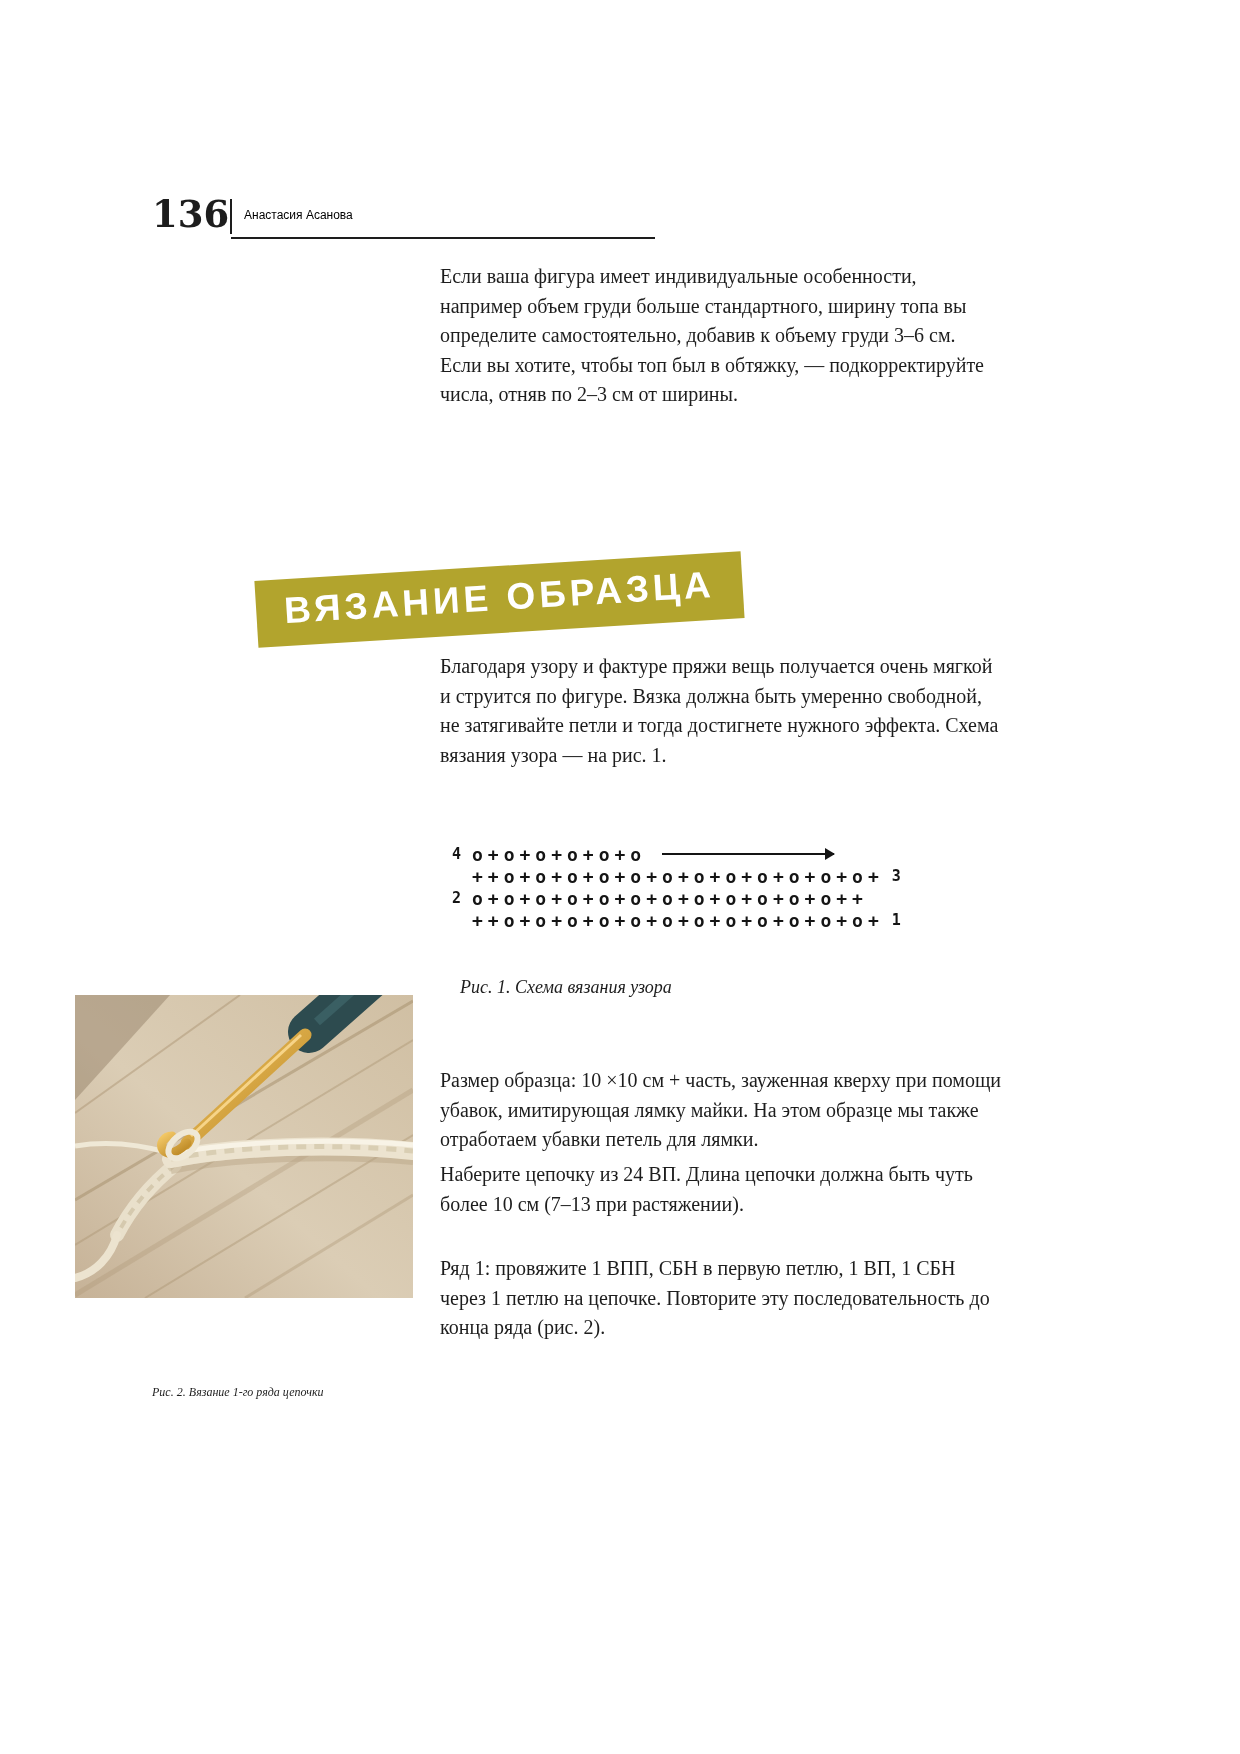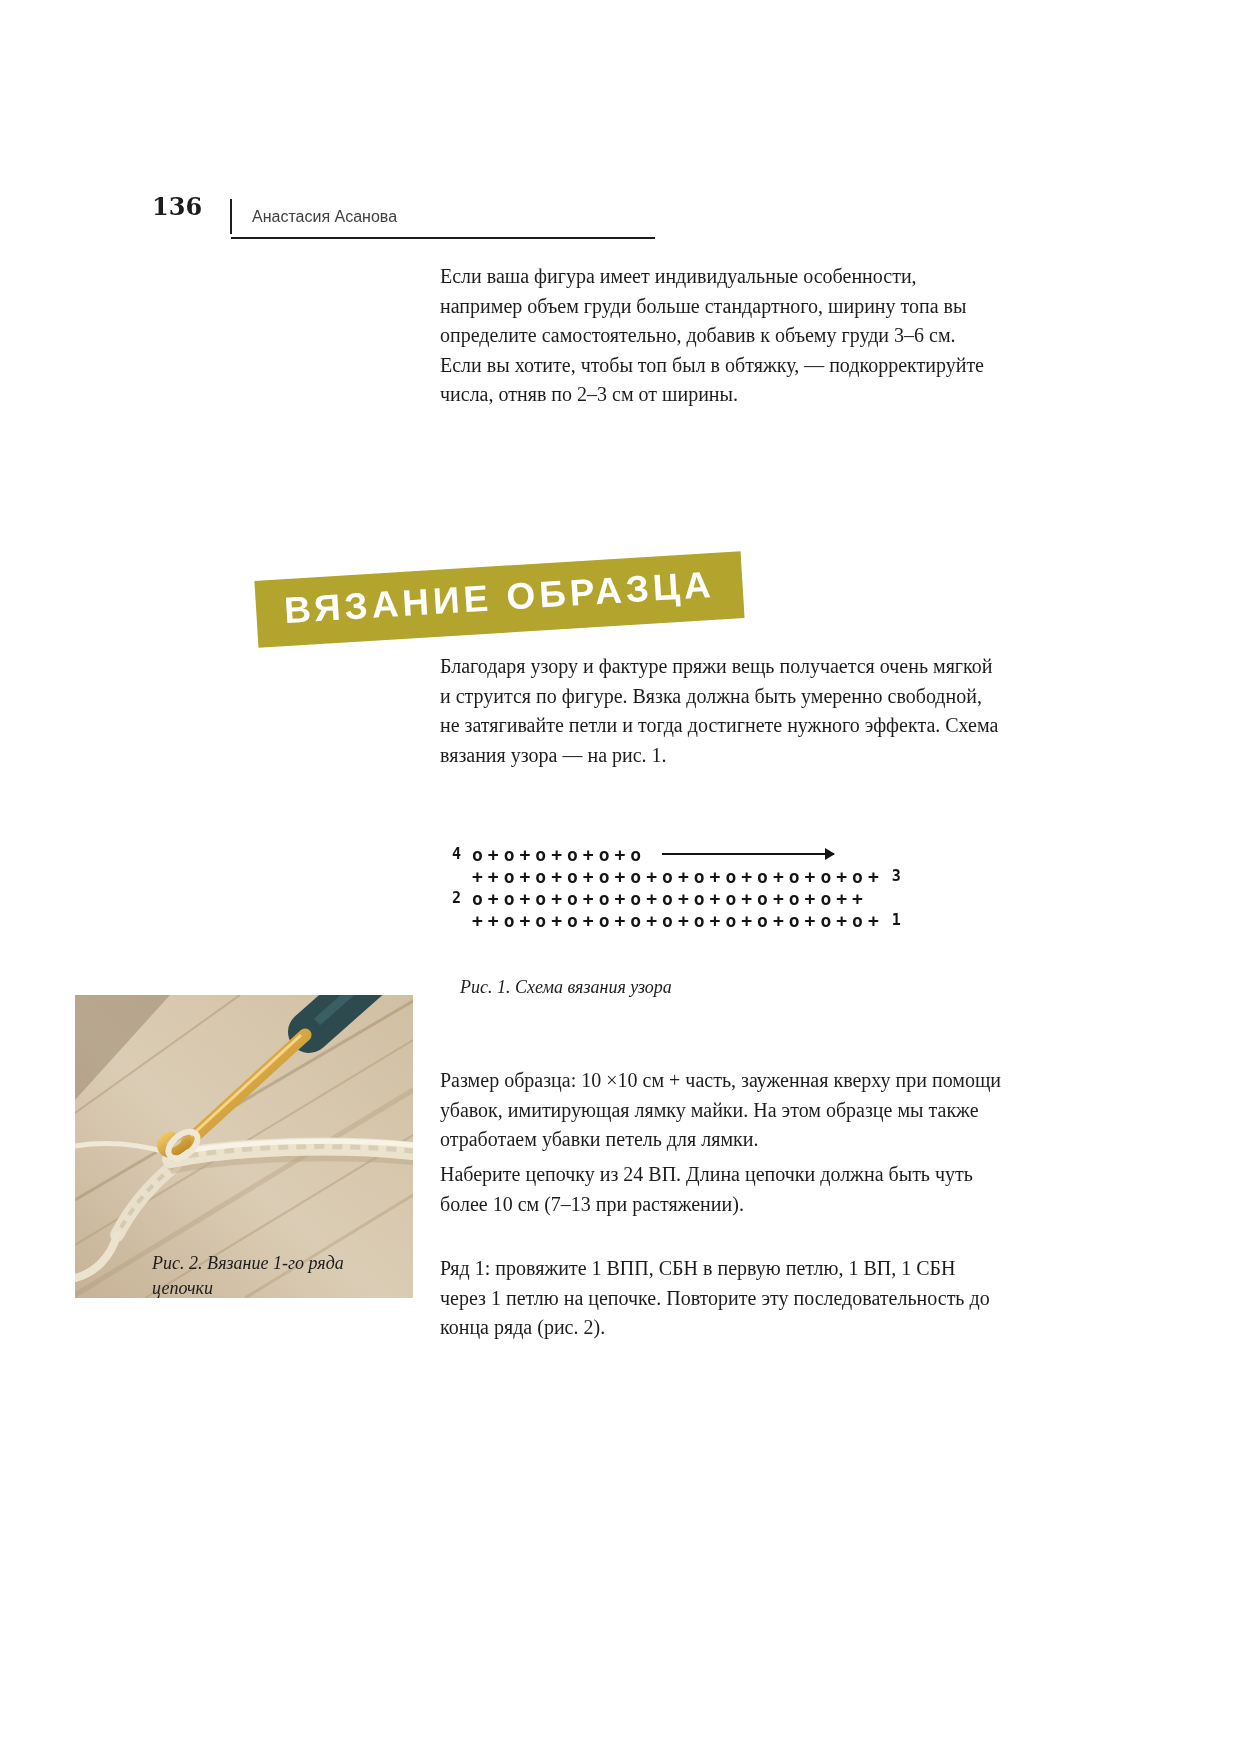--- a/index.html
+++ b/index.html
@@ -1,23 +1,23 @@
 <!DOCTYPE html>
 <html><head>
 <meta charset="utf-8">
 <style>
   html,body{margin:0;padding:0;background:#ffffff;}
   .page{position:relative;width:1240px;height:1754px;background:#ffffff;
         font-family:"Liberation Serif", serif;color:#1d1d1d;overflow:hidden;}
 
   
-  .page-number{position:absolute;left:152px;top:192px;font-size:24px;font-weight:bold;
+  .page-number{position:absolute;left:152px;top:192px;font-size:37px;font-weight:bold;
                font-family:"DejaVu Serif", serif;}
   .header-vbar{position:absolute;left:230px;top:199px;width:2px;height:35px;background:#1d1d1d;}
-  .author{position:absolute;left:252px;top:208px;font-size:16px;color:#404040;
+  .author{position:absolute;left:244px;top:208px;font-size:12px;color:#000000;
           font-family:"Liberation Sans", sans-serif;}
   .header-rule{position:absolute;left:231px;top:237px;width:424px;height:2px;background:#1d1d1d;}
 
   
   .para{font-size:20px;line-height:29.5px;white-space:pre-wrap;}
   .intro{position:absolute;left:440px;top:262px;width:558px;}
   .intro p{margin:0;}
   .pattern-intro{position:absolute;left:440px;top:652px;width:560px;}
   .pattern-intro p{margin:0;}
 
@@ -41,22 +41,22 @@
 
   .fig1-caption{position:absolute;left:440px;top:977px;font-style:italic;font-size:18px;margin-left:20px;}
 
   .sample-p1{position:absolute;left:440px;top:1046px;width:562px;}
   .sample-p2{position:absolute;left:440px;top:1140px;width:562px;}
   .row1-p{position:absolute;left:440px;top:1234px;width:562px;}
   .row1-label{font-weight:normal;}
 
   
   .photo{position:absolute;left:75px;top:995px;width:338px;height:303px;overflow:hidden;}
-  .fig2-caption{position:absolute;left:152px;top:1251px;width:250px;font-style:italic;
-                font-size:18px;line-height:25px;}
+  .fig2-caption{position:absolute;left:152px;top:1380px;width:250px;font-style:italic;
+                font-size:12px;line-height:25px;}
 </style>
 </head>
 <body>
 
 <div class="page">
 
   <div class="page-number">136</div>
   <div class="header-vbar"></div>
   <div class="author">Анастасия Асанова</div>
   <div class="header-rule"></div>

